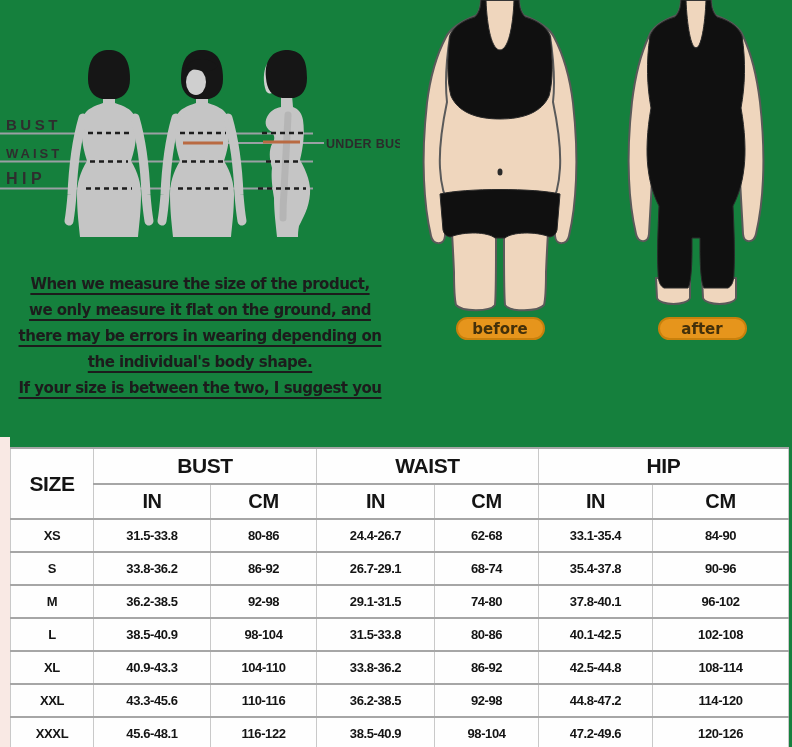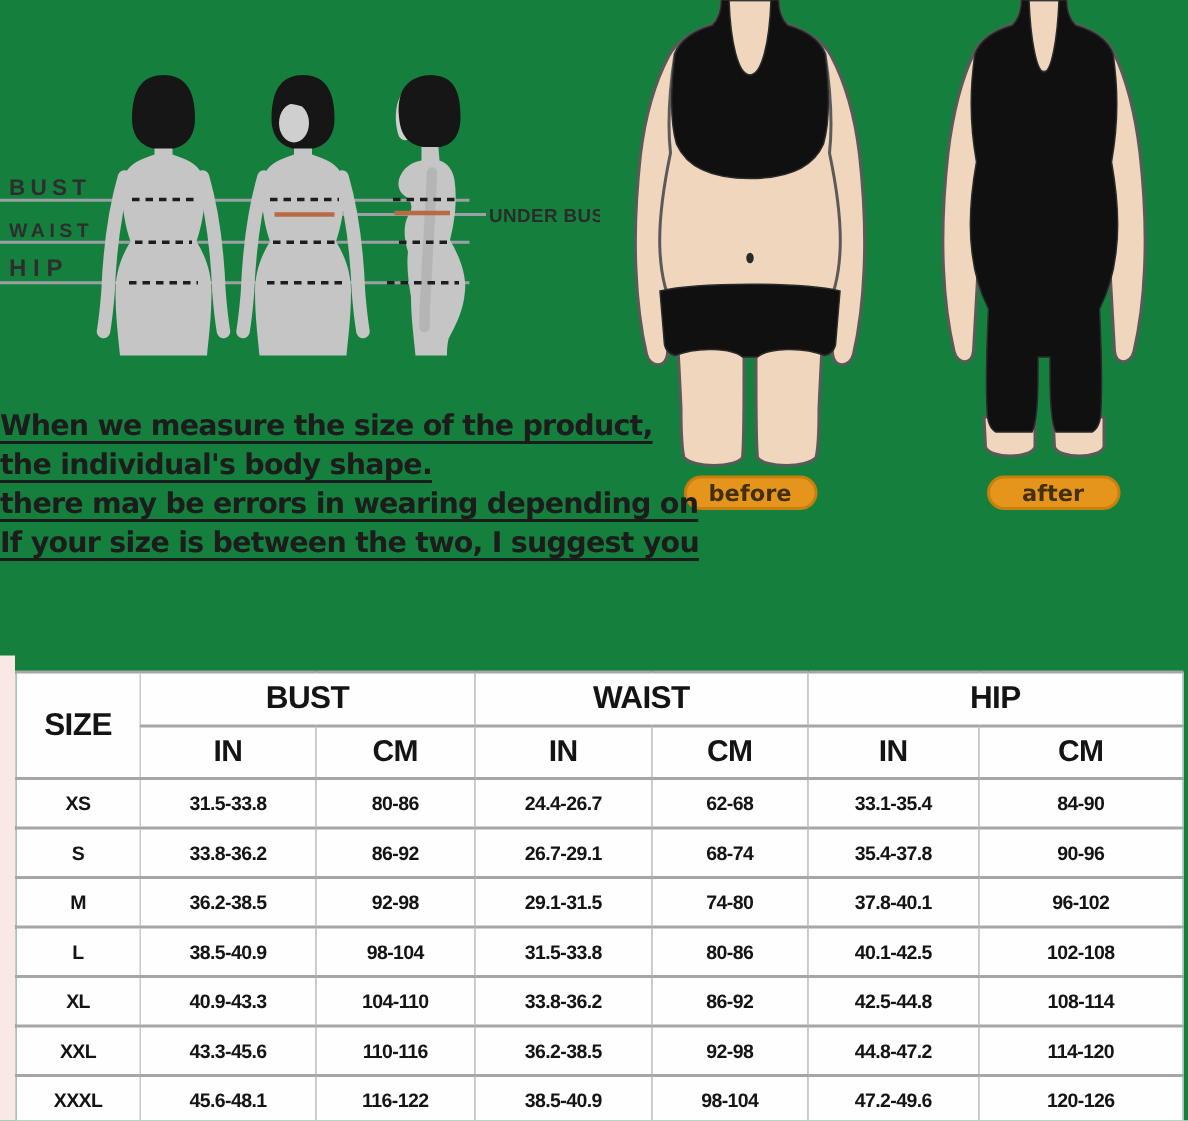--- a/index.html
+++ b/index.html
@@ -4,23 +4,23 @@
 <style>
   html,body{margin:0;padding:0;background:#ffffff;}
   .canvas{
     position:relative;width:792px;height:747px;background:#15803d;
     overflow:hidden;font-family:"Liberation Sans",sans-serif;
   }
   .abs{position:absolute;}
 
   
   .note{
-    left:0;top:271px;width:400px;text-align:left;
+    left:0;top:271px;width:400px;text-align:center;
     font-family:"DejaVu Sans",sans-serif;font-weight:bold;
-    font-size:19px;line-height:26px;color:#1c1c1c;letter-spacing:-0.5px;
+    font-size:15px;line-height:26px;color:#1c1c1c;letter-spacing:-0.5px;
   }
   .note .nline span{
     text-decoration:underline;
     text-decoration-thickness:1.5px;
     text-underline-offset:3.5px;
     white-space:nowrap;
   }
 
   
   .pink-strip{left:0;top:437px;width:10px;height:310px;background:#f9e9e4;}
@@ -142,22 +142,23 @@
       <text x="100" y="334" text-anchor="middle" font-family="DejaVu Sans,sans-serif" font-weight="bold" font-size="15" fill="#43300a">before</text>
     </g>
     <g>
       <rect x="259" y="318" width="87" height="21" rx="10.5" fill="#e6951c" stroke="#c8800c" stroke-width="2"></rect>
       <text x="302" y="334" text-anchor="middle" font-family="DejaVu Sans,sans-serif" font-weight="bold" font-size="15" fill="#43300a">after</text>
     </g>
   </svg>
 
   <div class="abs note">
     <div class="nline"><span>When we measure the size of the product,</span></div>
+    <div class="nline"><span>we only measure it flat on the ground, and</span></div>
+    <div class="nline"><span>there may be errors in wearing depending on</span></div>
     <div class="nline"><span>the individual's body shape.</span></div>
-    <div class="nline"><span>there may be errors in wearing depending on</span></div>
     <div class="nline"><span>If your size is between the two, I suggest you</span></div>
   </div>
 
   <div class="abs pink-strip"></div>
 
   <table class="size-chart">
     <colgroup>
       <col style="width:83px">
         <col style="width:117px">
         <col style="width:106px">

